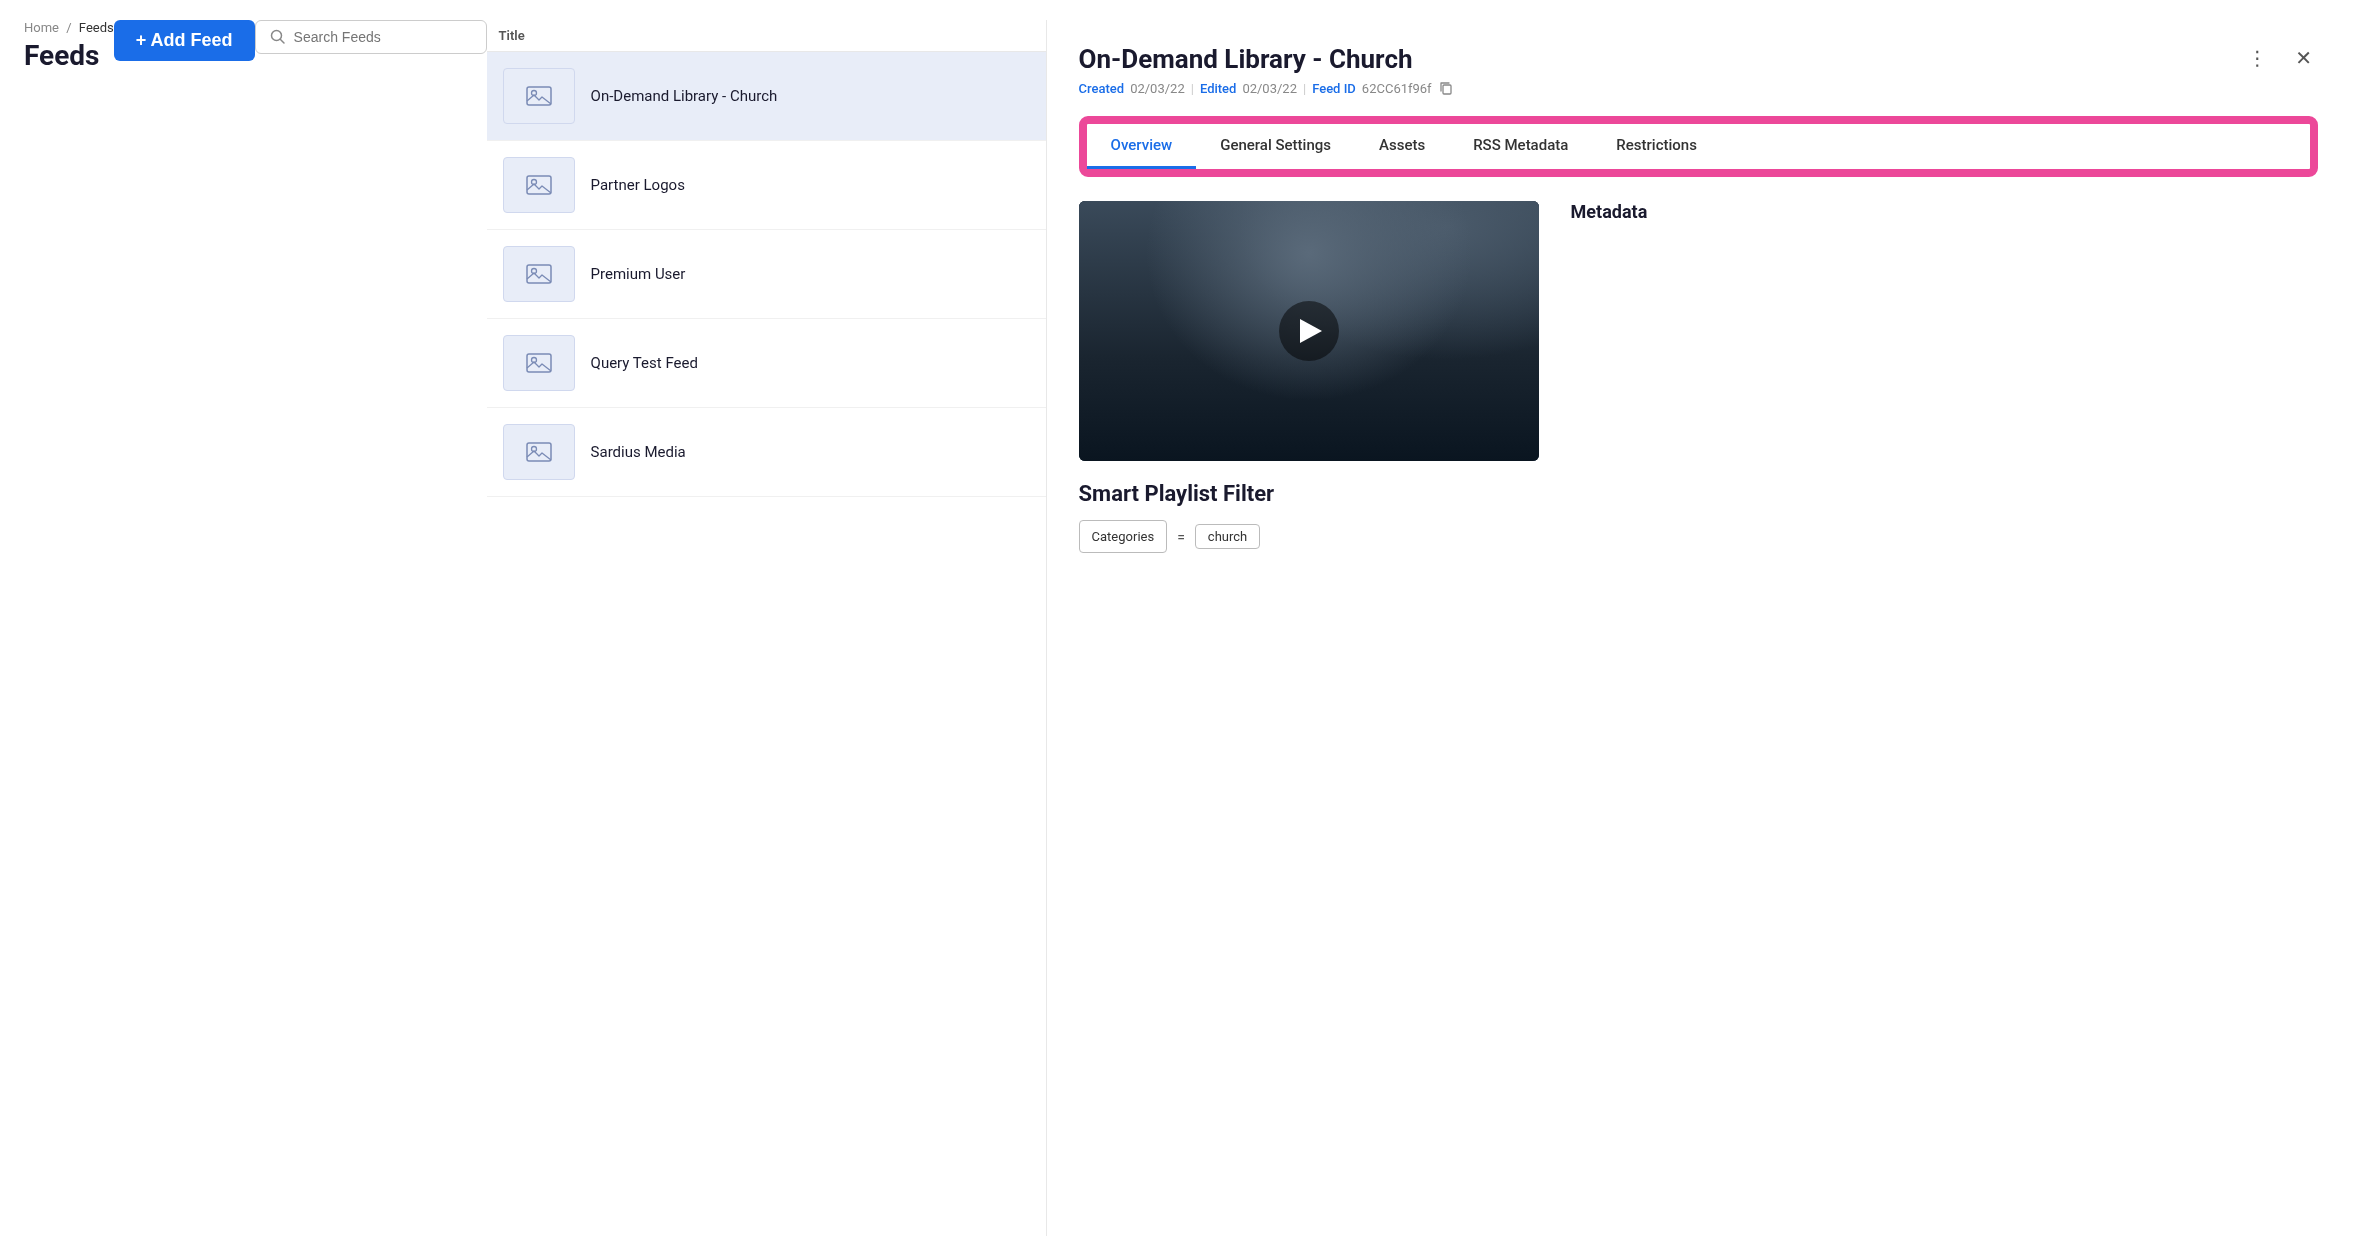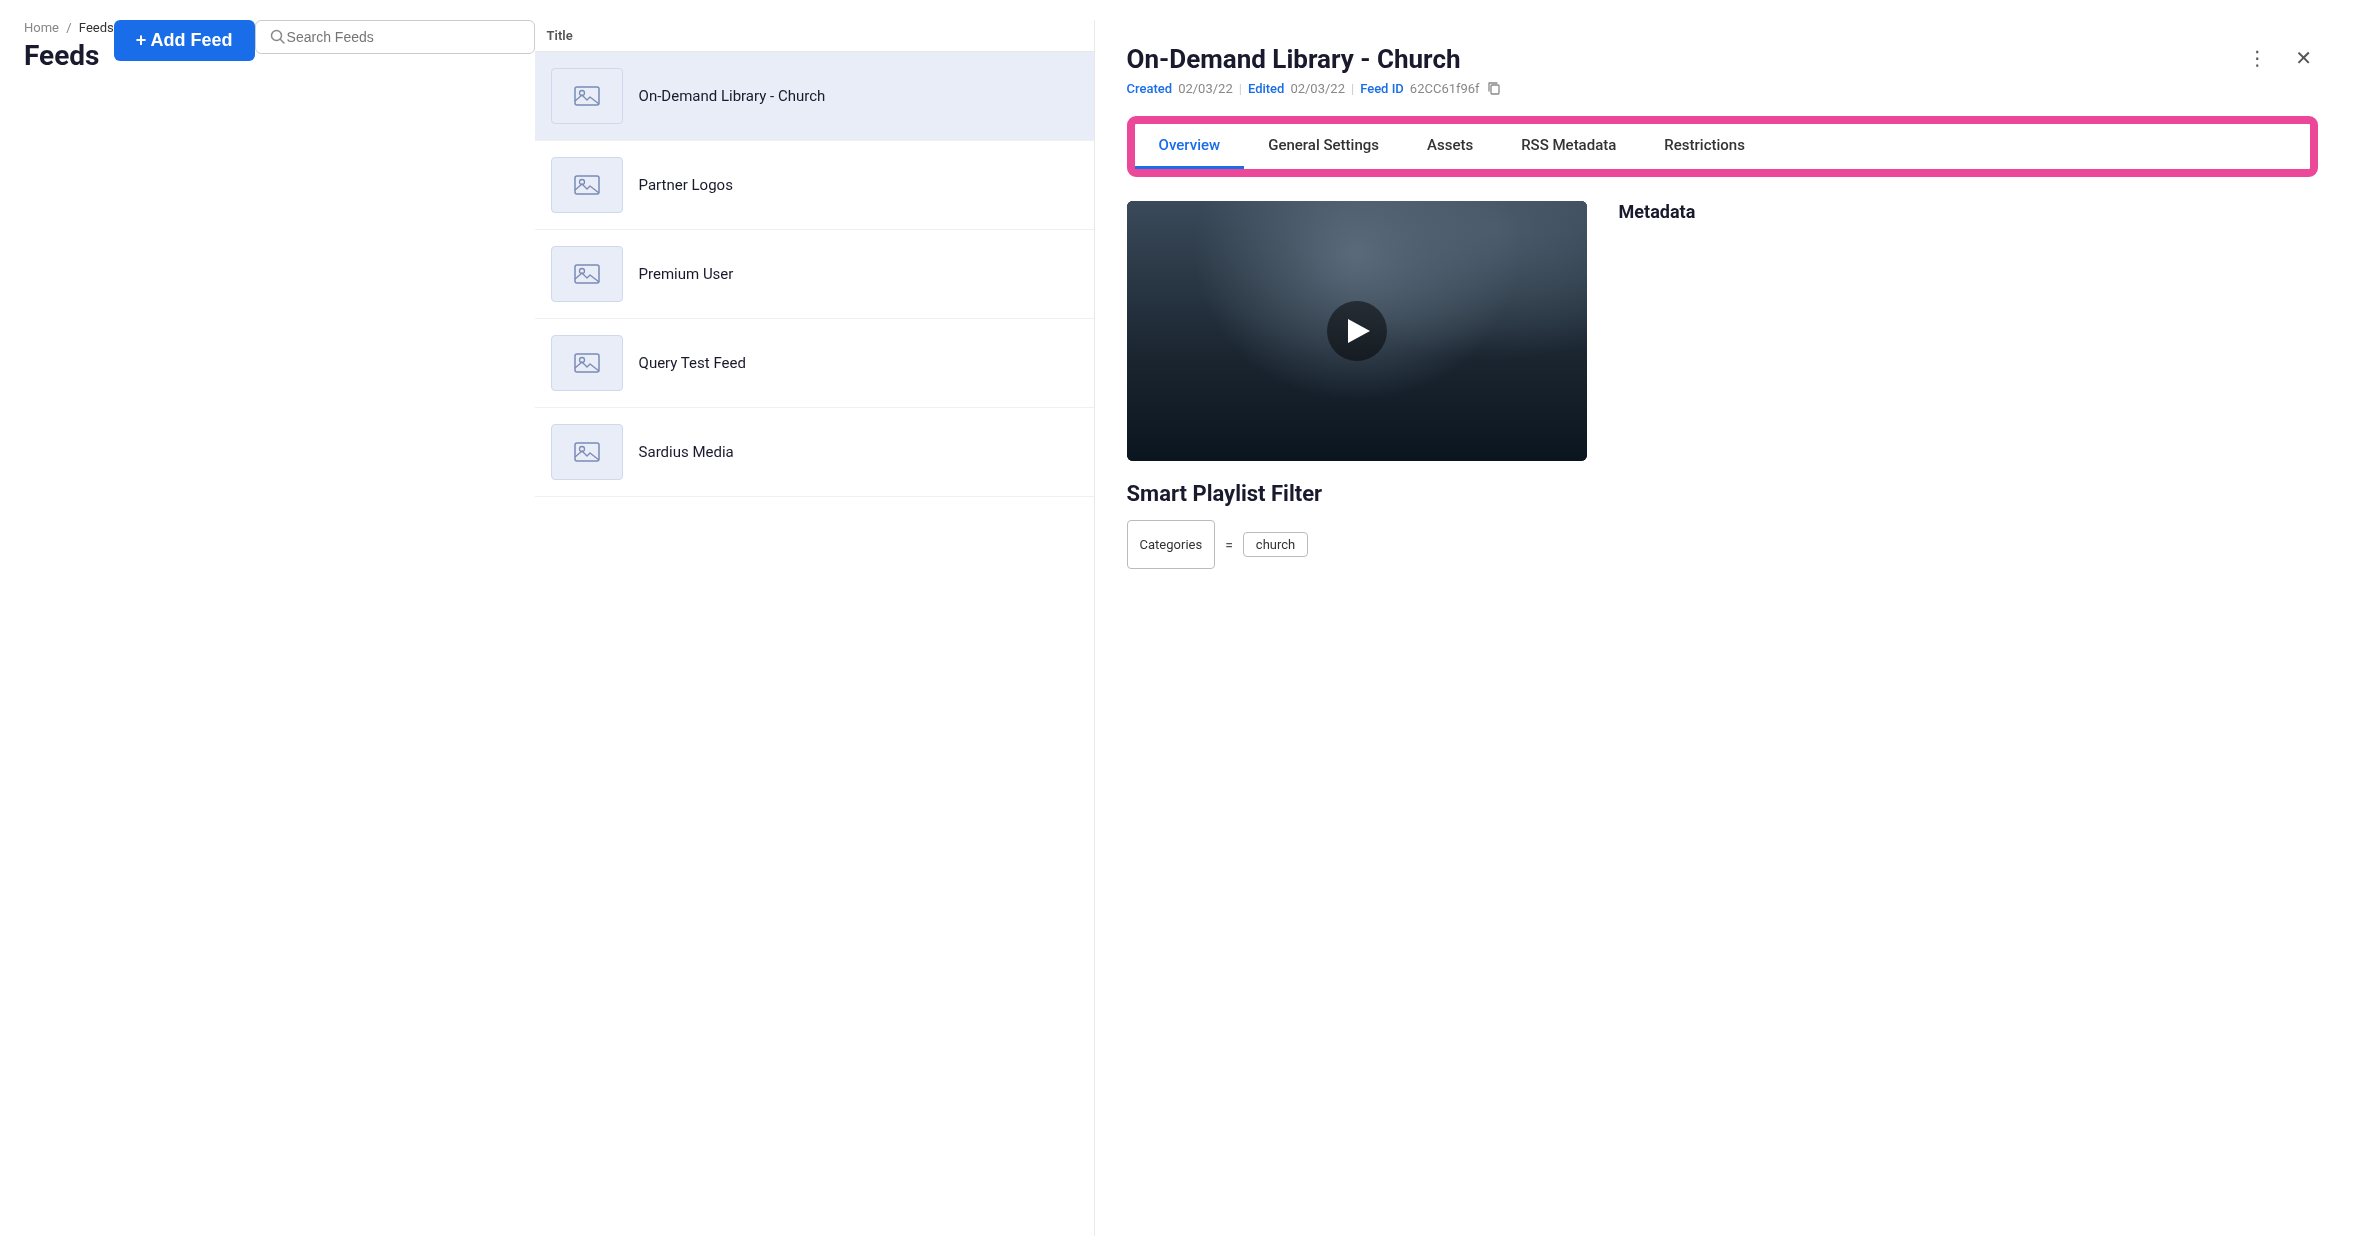--- a/index.html
+++ b/index.html
@@ -63,22 +63,22 @@
     
     .search-wrapper {
       margin-bottom: 16px;
     }
     .search-box {
       display: flex;
       align-items: center;
       border: 1.5px solid #ccc;
       border-radius: 6px;
       padding: 8px 14px;
-      width: 280px;
-      gap: 1px;
+      width: 232px;
+      gap: 8px;
       background: #fff;
     }
     .search-icon-svg {
       color: #888;
       flex-shrink: 0;
     }
     .search-input {
       border: none;
       outline: none;
       font-size: 14px;
@@ -315,21 +315,21 @@
     }
 
     .filter-row {
       display: flex;
       align-items: center;
       gap: 10px;
     }
     .filter-tag {
       border: 1.5px solid #bbb;
       border-radius: 4px;
-      padding: 16px 12px;
+      padding: 8px 12px;
       font-size: 13px;
       color: #333;
       background: #fff;
     }
     .filter-equals {
       font-size: 14px;
       color: #555;
     }
     .filter-value {
       border: 1.5px solid #bbb;

